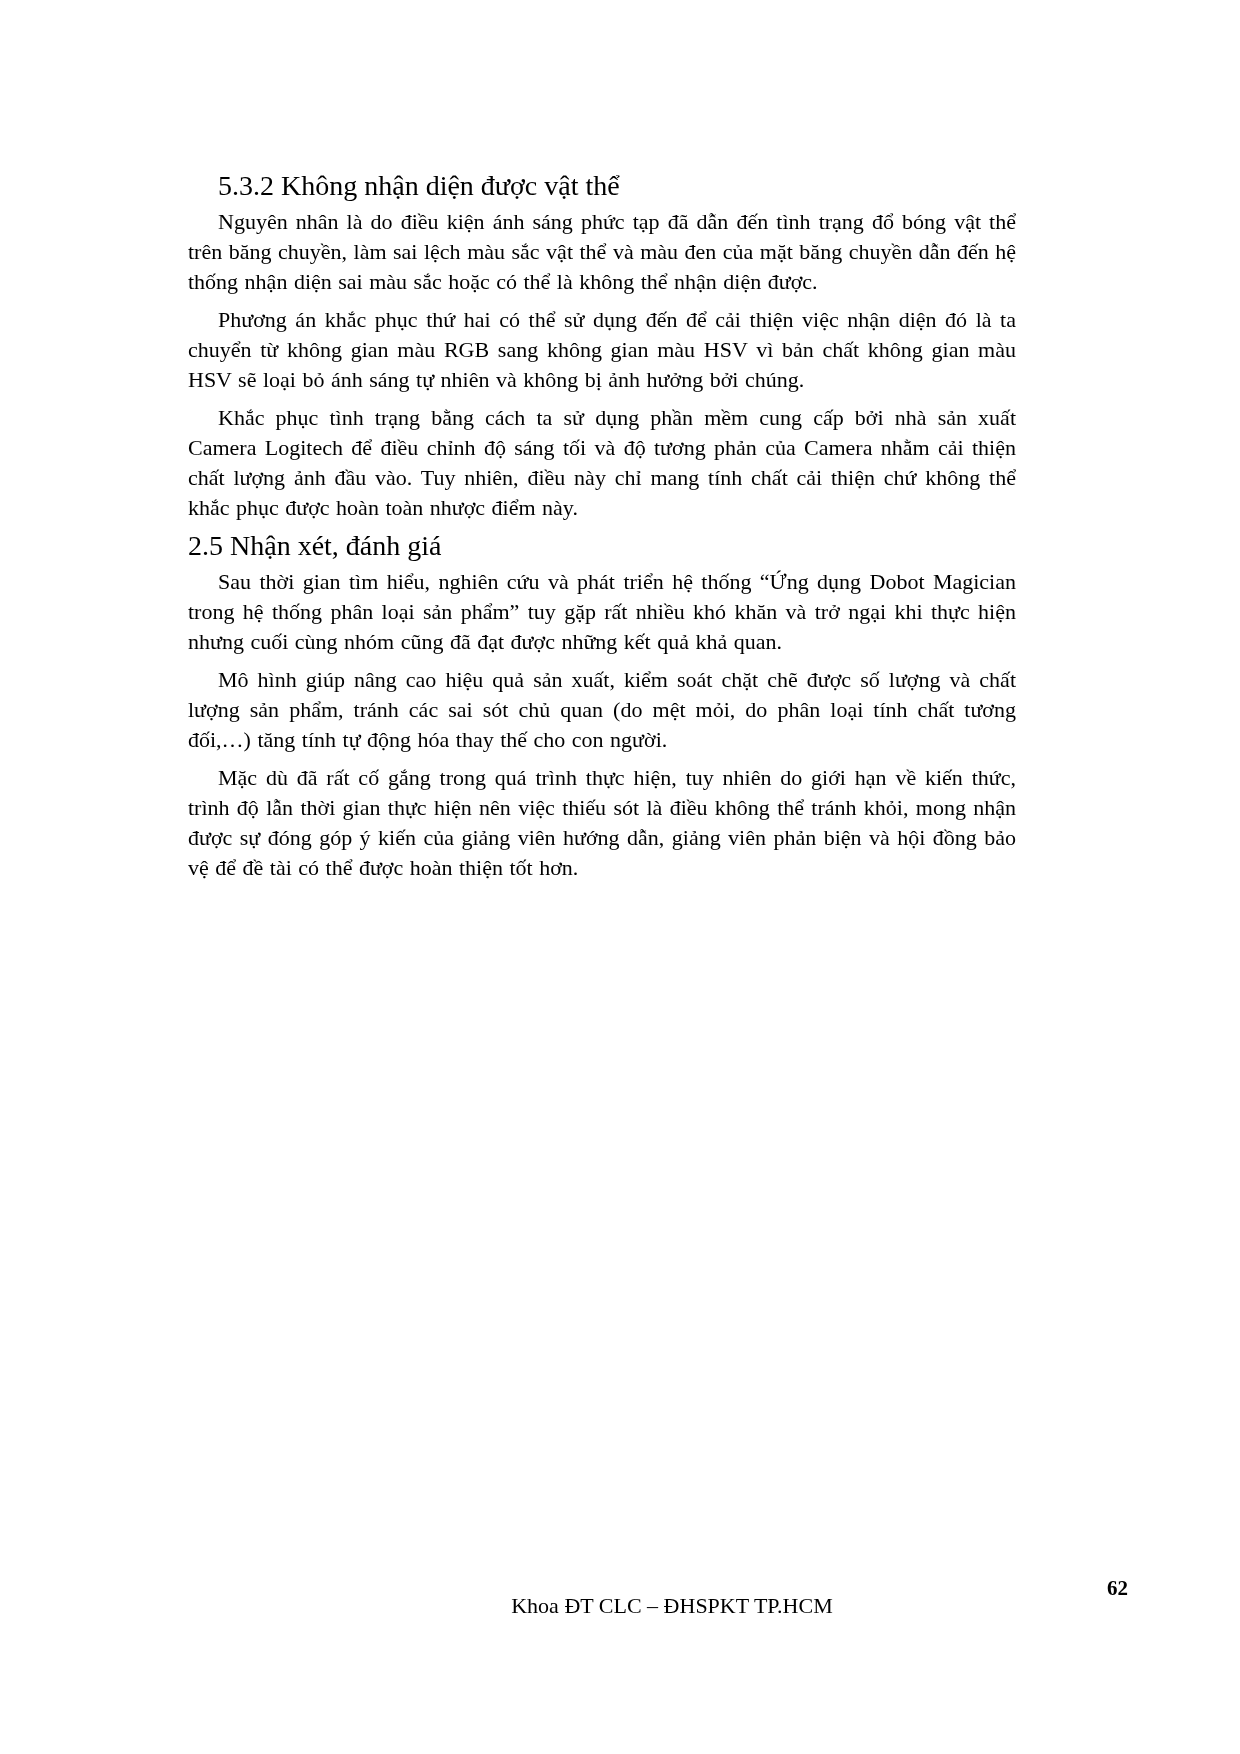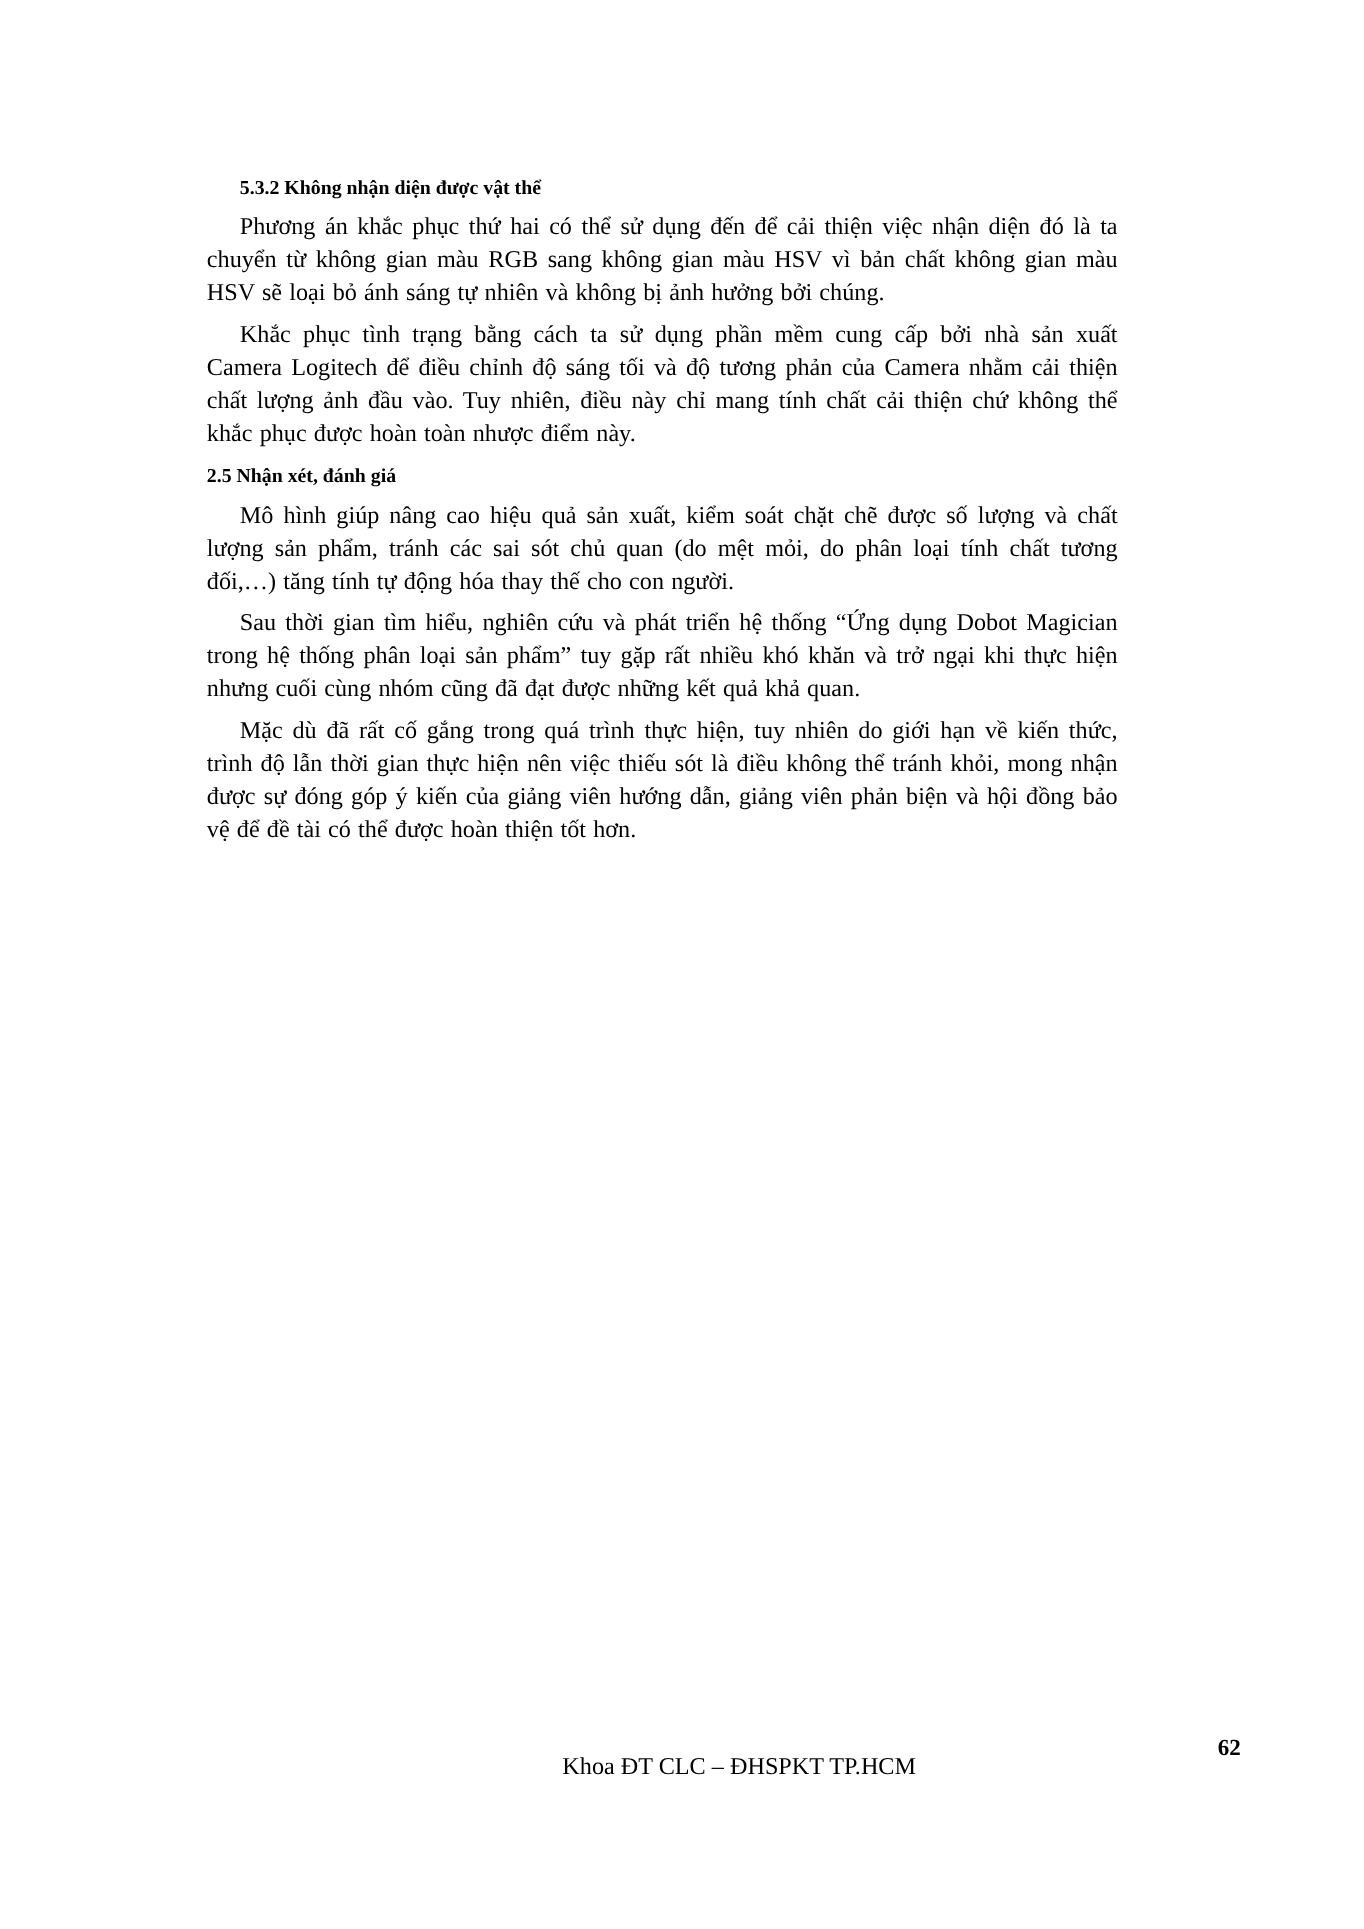--- a/index.html
+++ b/index.html
@@ -29,24 +29,24 @@
   }
   .content p {
     font-size: 22px;
     line-height: 30px;
     text-align: justify;
     text-indent: 30px;
     margin: 0 0 8px 0;
     word-spacing: 1px;
   }
   .heading {
-    font-size: 18px;
+    font-size: 28px;
     line-height: 30px;
-    font-weight: bold;
-    margin: 0 0 6px 0;
+    font-weight: normal;
+    margin: 16px 0 6px 0;
   }
   .heading.indent {
     text-indent: 30px;
   }
   .heading.second {
     margin-top: 2px;
   }
   .footer-text {
     position: absolute;
     top: 1592px;
@@ -67,30 +67,31 @@
   }
 </style>
 </head>
 <body>
 
 <div class="page">
   <main class="content">
 
     <h2 class="heading indent">5.3.2 Không nhận diện được vật thể</h2>
 
+    <p>Nguyên nhân là do điều kiện ánh sáng phức tạp đã dẫn đến tình trạng đổ bóng vật thể trên băng chuyền, làm sai lệch màu sắc vật thể và màu đen của mặt băng chuyền dẫn đến hệ thống nhận diện sai màu sắc hoặc có thể là không thể nhận diện được.</p>
 
     <p>Phương án khắc phục thứ hai có thể sử dụng đến để cải thiện việc nhận diện đó là ta chuyển từ không gian màu RGB sang không gian màu HSV vì bản chất không gian màu HSV sẽ loại bỏ ánh sáng tự nhiên và không bị ảnh hưởng bởi chúng.</p>
 
     <p>Khắc phục tình trạng bằng cách ta sử dụng phần mềm cung cấp bởi nhà sản xuất Camera Logitech để điều chỉnh độ sáng tối và độ tương phản của Camera nhằm cải thiện chất lượng ảnh đầu vào. Tuy nhiên, điều này chỉ mang tính chất cải thiện chứ không thể khắc phục được hoàn toàn nhược điểm này.</p>
 
     <h2 class="heading second">2.5 Nhận xét, đánh giá</h2>
 
+    <p>Sau thời gian tìm hiểu, nghiên cứu và phát triển hệ thống “Ứng dụng Dobot Magician trong hệ thống phân loại sản phẩm” tuy gặp rất nhiều khó khăn và trở ngại khi thực hiện nhưng cuối cùng nhóm cũng đã đạt được những kết quả khả quan.</p>
+
     <p>Mô hình giúp nâng cao hiệu quả sản xuất, kiểm soát chặt chẽ được số lượng và chất lượng sản phẩm, tránh các sai sót chủ quan (do mệt mỏi, do phân loại tính chất tương đối,…) tăng tính tự động hóa thay thế cho con người.</p>
-
-    <p>Sau thời gian tìm hiểu, nghiên cứu và phát triển hệ thống “Ứng dụng Dobot Magician trong hệ thống phân loại sản phẩm” tuy gặp rất nhiều khó khăn và trở ngại khi thực hiện nhưng cuối cùng nhóm cũng đã đạt được những kết quả khả quan.</p>
 
     <p>Mặc dù đã rất cố gắng trong quá trình thực hiện, tuy nhiên do giới hạn về kiến thức, trình độ lẫn thời gian thực hiện nên việc thiếu sót là điều không thể tránh khỏi, mong nhận được sự đóng góp ý kiến của giảng viên hướng dẫn, giảng viên phản biện và hội đồng bảo vệ để đề tài có thể được hoàn thiện tốt hơn.</p>
 
   </main>
 
   <div class="footer-text">
     <span>Khoa ĐT CLC – ĐHSPKT TP.HCM</span>
   </div>
 
   <div class="page-number">62</div>

